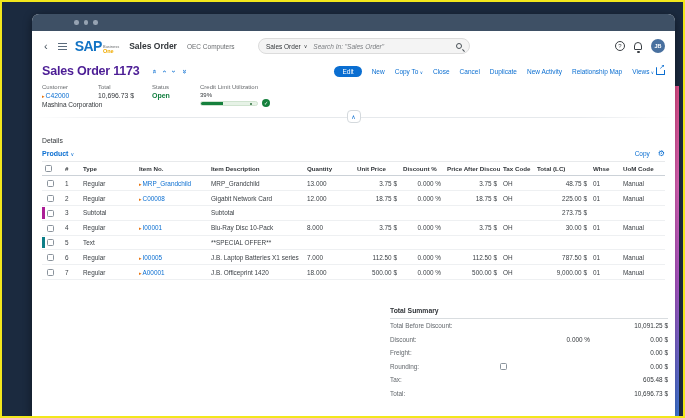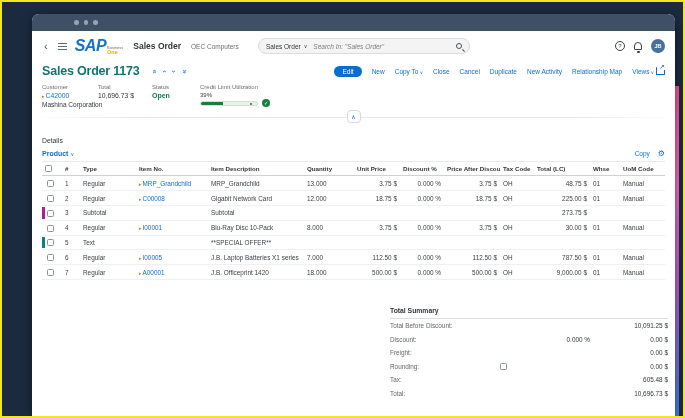--- a/index.html
+++ b/index.html
@@ -15,21 +15,21 @@
     background:#fff; border-radius:7px 7px 0 0; overflow:hidden; box-shadow:0 2px 10px rgba(0,0,0,.45); }
   .titlebar { height:17px; background:#3e5065; display:flex; align-items:center; padding-left:42px; }
   .dot { width:4.5px; height:4.5px; border-radius:50%; background:#96a3b2; margin-right:5px; display:inline-block; }
 
   
   .shell { height:30px; display:flex; align-items:center; padding:0 10px; position:relative; background:#fff; }
   .back { color:#46515c; font-size:11px; line-height:1; margin:0 4px 0 2px; cursor:default; }
   .menu-icon { width:9px; height:7px; margin:0 8px 0 6px;
     background:linear-gradient(#5b6b7c 0 1px,transparent 1px 3px,#5b6b7c 3px 4px,transparent 4px 6px,#5b6b7c 6px 7px); }
   .saplogo { display:flex; align-items:flex-end; margin-right:10px; }
-  .saplogo .sap { font-size:16px; font-weight:bold; font-style:italic; color:#1273c4; letter-spacing:-0.5px; }
+  .saplogo .sap { font-size:14px; font-weight:bold; color:#1273c4; letter-spacing:-0.5px; }
   .saplogo .sub { display:flex; flex-direction:column; line-height:1; margin-left:1px; }
   .saplogo .sub .b1 { font-size:4px; color:#6a6d70; }
   .saplogo .sub .b2 { font-size:5.5px; font-weight:bold; color:#f0ab00; }
   .appname { font-size:8.5px; font-weight:bold; color:#32363a; margin-right:10px; white-space:nowrap; }
   .company { font-size:6.5px; color:#6a6d70; white-space:nowrap; }
 
   .searchpill { position:absolute; left:226px; top:7px; width:212px; height:16px; background:#f4f4f4;
     border:1px solid #dcdcdc; border-radius:8px; display:flex; align-items:center; padding:0 7px; }
   .scope { font-size:6.5px; color:#32363a; white-space:nowrap; }
   .caret-sm { font-size:5px; color:#32363a; margin:0 6px 0 3px; }
@@ -40,21 +40,21 @@
   .shell-right { margin-left:auto; display:flex; align-items:center; gap:9px; }
   .help { width:10px; height:10px; border:1px solid #3a3f44; border-radius:50%; font-size:6px; color:#3a3f44;
     display:flex; align-items:center; justify-content:center; }
   .bell { width:8px; height:8px; border:1px solid #3a3f44; border-radius:4px 4px 1px 1px; position:relative; }
   .bell::after { content:""; position:absolute; left:2px; top:8px; width:3px; height:1.5px; background:#3a3f44; border-radius:1px; }
   .avatar { width:14px; height:14px; border-radius:50%; background:#48709f; color:#fff; font-size:5.5px; font-weight:bold;
     display:flex; align-items:center; justify-content:center; }
 
   
   .titlerow { display:flex; align-items:center; padding:3px 10px 2px 10px; }
-  .pagetitle { font-size:12.5px; font-weight:bold; color:#0f766e; letter-spacing:-0.2px; white-space:nowrap; }
+  .pagetitle { font-size:12.5px; font-weight:bold; color:#4c1d95; letter-spacing:-0.2px; white-space:nowrap; }
   .navicons { display:flex; align-items:center; gap:7px; margin-left:12px; }
   .navicons span { color:#0a6ed1; font-size:7.5px; display:inline-block; transform:rotate(90deg); }
   .actionbar { margin-left:auto; display:flex; align-items:center; gap:10px; white-space:nowrap; }
   .btn-primary { background:#0a6ed1; color:#fff; font-size:6.5px; padding:2px 8px; border-radius:8px; }
   .action-link { color:#0a6ed1; font-size:6.5px; }
   .action-link .caret { font-size:4.5px; }
   .share-ic { width:9px; height:8px; border:1px solid #0a6ed1; border-top:none; border-radius:1px; position:relative; margin-left:2px; }
   .share-ic::after { content:"↗"; position:absolute; left:2px; top:-4px; font-size:7px; color:#0a6ed1; background:#fff; line-height:1; }
 
   

